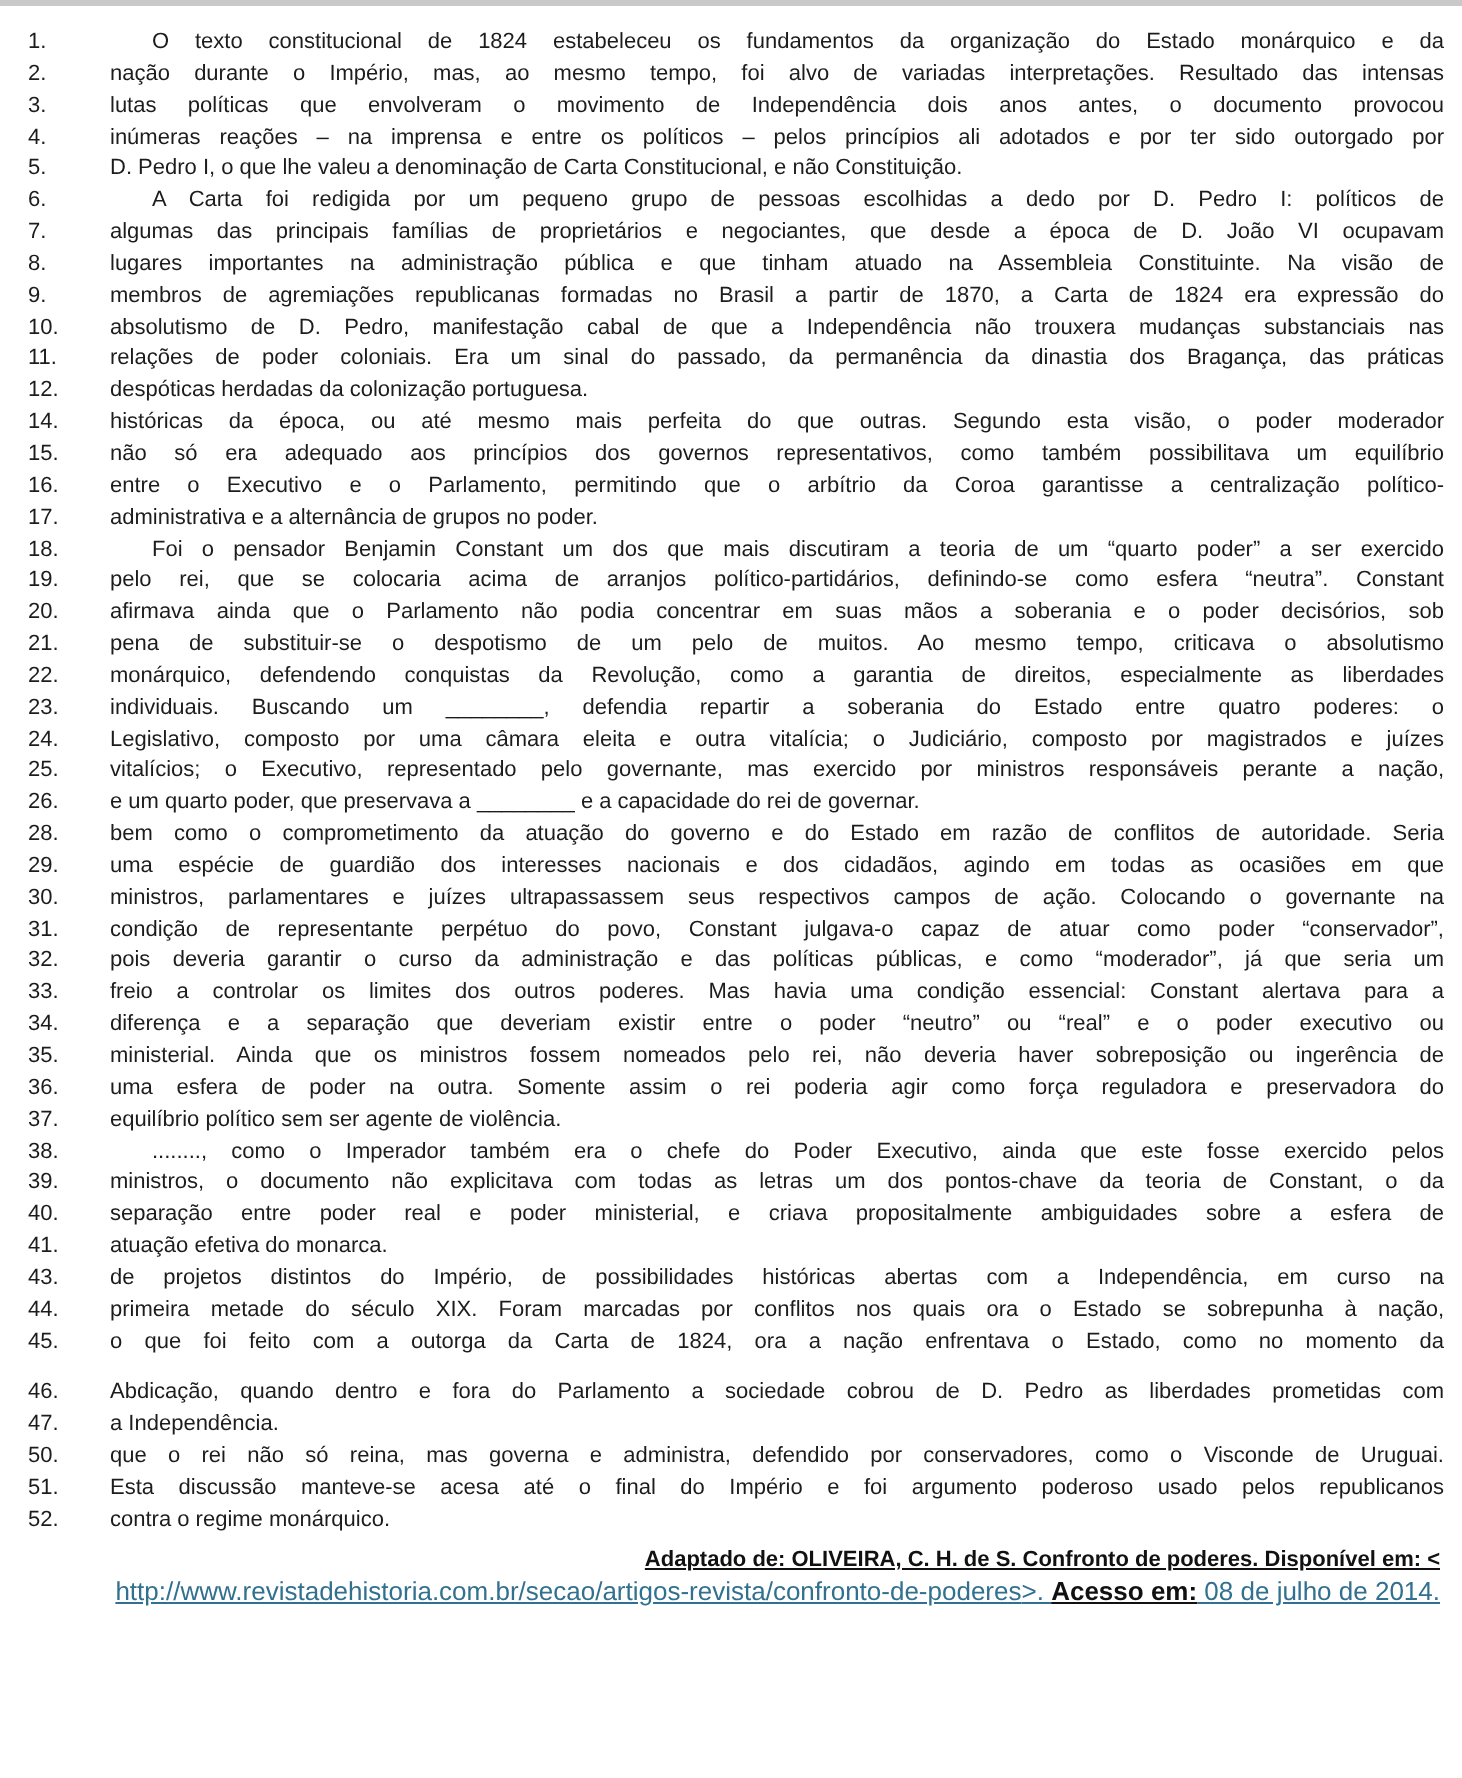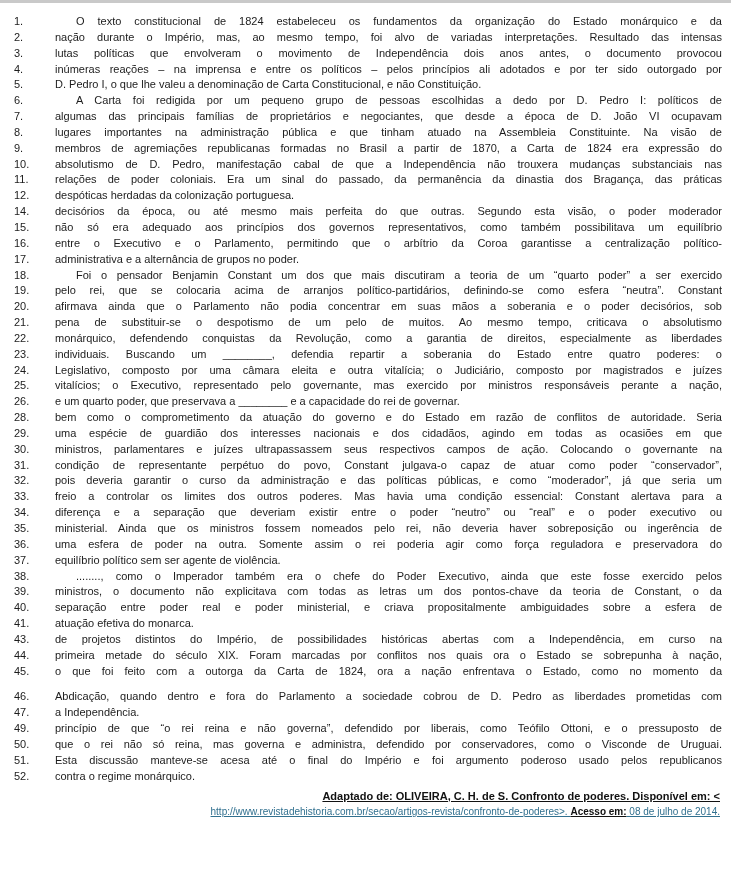--- a/index.html
+++ b/index.html
@@ -14,21 +14,21 @@
   }
   .page { padding: 11px 9px 0 14px; }
   .line { display: flex; line-height: 15.85px; }
   .num  { flex: 0 0 41px; font-size: 11px; }
   .txt  { flex: 1; font-size: 11px; text-align: justify; text-align-last: justify; }
   .line.end .txt    { text-align-last: left; }
   .line.indent .txt { text-indent: 21px; }
   .line.gap         { margin-top: 10px; }
   .footer { margin-top: 4px; text-align: right; padding-right: 2px; }
   .credit { font-weight: bold; font-size: 11px; line-height: 15.5px; color: #111111; text-decoration: underline; }
-  .srcline { font-size: 10px; line-height: 15.5px; }
+  .srcline { font-size: 13px; line-height: 15.5px; }
   .url    { color: #31708f; text-decoration: underline; cursor: pointer; }
   .suffix { color: #31708f; text-decoration: underline; }
   .access { color: #111111; font-weight: bold; text-decoration: underline; }
   .date   { color: #31708f; text-decoration: underline; }
 </style>
 </head>
 <body>
 
 <div class="page">
   <div>
@@ -75,21 +75,21 @@
       <div class="line">
     <span class="num">11.</span>
     <span class="txt">relações de poder coloniais. Era um sinal do passado, da permanência da dinastia dos Bragança, das práticas</span>
   </div>
       <div class="line end">
     <span class="num">12.</span>
     <span class="txt">despóticas herdadas da colonização portuguesa.</span>
   </div>
       <div class="line">
     <span class="num">14.</span>
-    <span class="txt">decisórios da época, ou até mesmo mais perfeita do que outras. Segundo esta visão, o poder moderador</span>
+    <span class="txt">históricas da época, ou até mesmo mais perfeita do que outras. Segundo esta visão, o poder moderador</span>
   </div>
       <div class="line">
     <span class="num">15.</span>
     <span class="txt">não só era adequado aos princípios dos governos representativos, como também possibilitava um equilíbrio</span>
   </div>
       <div class="line">
     <span class="num">16.</span>
     <span class="txt">entre o Executivo e o Parlamento, permitindo que o arbítrio da Coroa garantisse a centralização político-</span>
   </div>
       <div class="line end">
@@ -200,24 +200,20 @@
     <span class="num">45.</span>
     <span class="txt">o que foi feito com a outorga da Carta de 1824, ora a nação enfrentava o Estado, como no momento da</span>
   </div>
       <div class="line gap">
     <span class="num">46.</span>
     <span class="txt">Abdicação, quando dentro e fora do Parlamento a sociedade cobrou de D. Pedro as liberdades prometidas com</span>
   </div>
       <div class="line end">
     <span class="num">47.</span>
     <span class="txt">a Independência.</span>
-  </div>
-      <div class="line">
-    <span class="num">49.</span>
-    <span class="txt">princípio de que “o rei reina e não governa”, defendido por liberais, como Teófilo Ottoni, e o pressuposto de</span>
   </div>
       <div class="line">
     <span class="num">50.</span>
     <span class="txt">que o rei não só reina, mas governa e administra, defendido por conservadores, como o Visconde de Uruguai.</span>
   </div>
       <div class="line">
     <span class="num">51.</span>
     <span class="txt">Esta discussão manteve-se acesa até o final do Império e foi argumento poderoso usado pelos republicanos</span>
   </div>
       <div class="line end">

